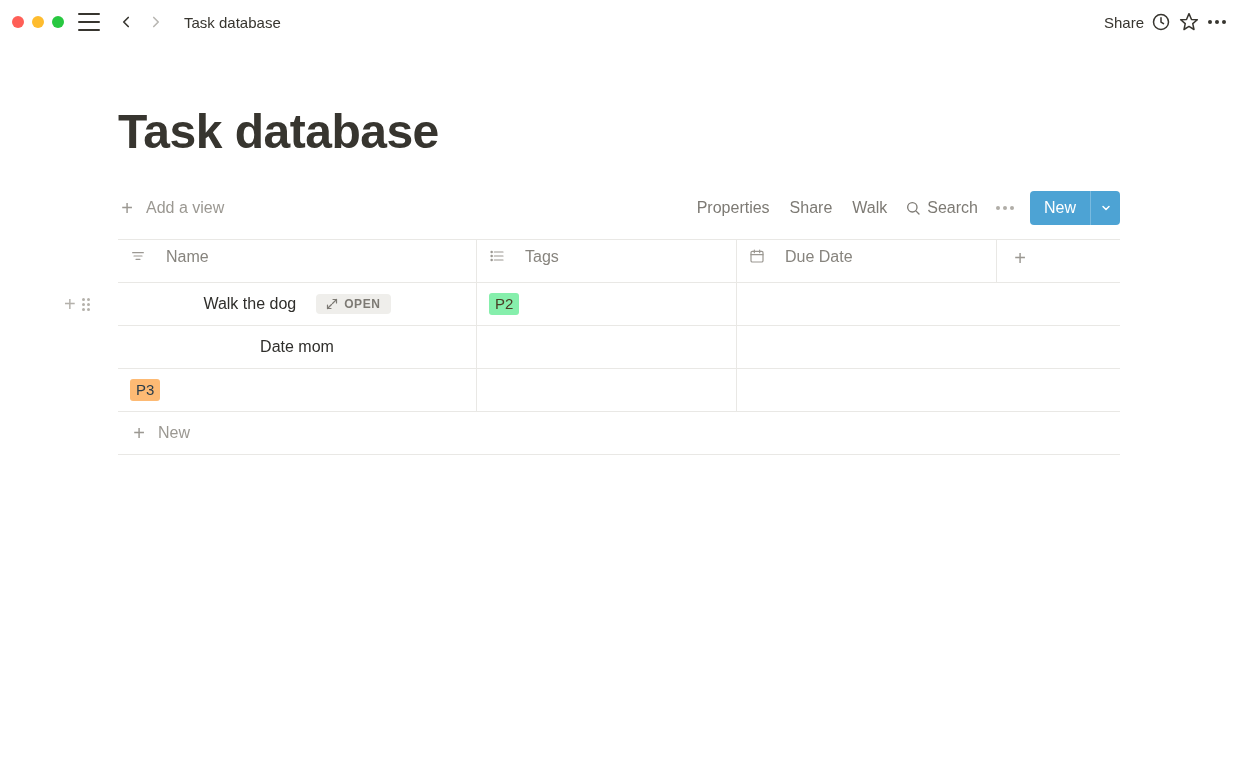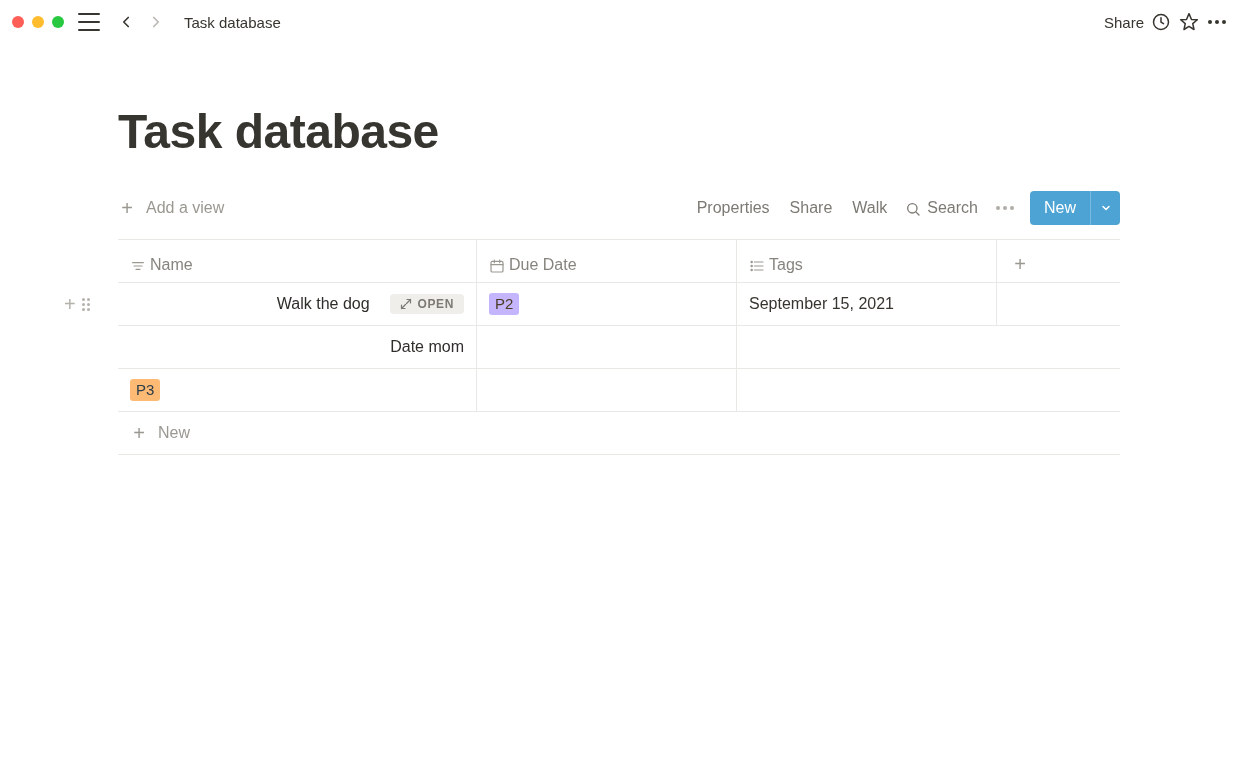--- a/index.html
+++ b/index.html
@@ -75,21 +75,21 @@
     color:#9b9892; cursor:pointer;
   }
   .plus-icon-sm {
     width:18px; height:18px; display:flex; align-items:center; justify-content:center;
     font-size:20px; line-height:1; color:#9b9892;
   }
   .toolbar .spacer { flex:1; }
   .toolbar .tbtn {
     color:#7d7a74; cursor:pointer; padding:0 10px;
   }
-  .search-wrap { display:flex; align-items:flex-end; gap:6px; color:#7d7a74; cursor:pointer; padding:0 8px; }
+  .search-wrap { display:flex; align-items:center; gap:6px; color:#7d7a74; cursor:pointer; padding:0 8px; }
   .search-icon svg { display:block; }
   .dots-btn { display:flex; gap:3px; padding:0 10px; cursor:pointer; }
   .dots-btn span { width:4px; height:4px; border-radius:50%; background:#b0ada7; }
   .new-btn {
     display:flex; align-items:center; background:#4da3d4; border-radius:4px;
     overflow:hidden; margin-left:6px; cursor:pointer;
   }
   .new-btn .label { color:#fff; font-weight:500; padding:6px 14px; font-size:16px; }
   .new-btn .caret {
     width:30px; height:34px; display:flex; align-items:center; justify-content:center;
@@ -103,37 +103,37 @@
   }
   .row {
     display:grid;
     grid-template-columns: 359px 260px 260px 46px;
     align-items:center;
     min-height:43px;
     border-bottom:1px solid #e9e8e5;
     position:relative;
   }
   .row.header { color:#87847e; font-size:16px; }
-  .row.header .cell { display:flex; align-items:flex-end; gap:4px; }
+  .row.header .cell { display:flex; align-items:flex-start; gap:20px; }
   .cell {
     padding: 8px 12px;
     border-right:1px solid #e9e8e5;
     height:100%;
     display:flex; align-items:center;
   }
   .row .cell:last-child { border-right:none; }
   .col-icon { color:#9b9892; display:inline-flex; }
   .add-col { justify-content:center; color:#9b9892; cursor:pointer; }
 
   .row.body { font-size:16px; }
   .row.body .name { font-weight:500; color:#2f2e2b; }
   .row.body.hovered .name-cell {
     background:#ffffff;
   }
-  .name-cell { justify-content:flex-end; gap:20px; }
+  .name-cell { justify-content:center; gap:20px; }
   .open-btn {
     display:flex; align-items:center; gap:6px;
     background:#efeeeb; border-radius:4px;
     padding:3px 10px; font-size:12px; font-weight:600;
     letter-spacing:0.6px; color:#7d7a74; cursor:pointer;
   }
   .open-btn svg { display:block; }
 
   .row-handles {
     position:absolute; left:-54px; top:0; bottom:0;
@@ -142,21 +142,21 @@
   .row-handles .plus, .row-handles .grip { cursor:pointer; display:flex; }
   .grip { flex-direction:column; gap:2px; }
   .grip-row { display:flex; gap:2px; }
   .grip-dot { width:3px; height:3px; border-radius:50%; background:#b4b1ab; }
 
   .tag {
     display:inline-block; padding:1px 6px; border-radius:3px;
     font-size:15px; line-height:1.3;
   }
   .tag.p1 { background:#f9d6d4; color:#4a2c2a; }
-  .tag.p2 { background:#c4b5fd; color:#4a3c24; }
+  .tag.p2 { background:#86efac; color:#4a3c24; }
   .tag.p3 { background:#fdba74; color:#2a3d4a; }
 
   .row.newrow {
     color:#9b9892; cursor:pointer;
     border-bottom:1px solid #e9e8e5;
     grid-template-columns: 1fr;
   }
   .row.newrow .cell { border-right:none; gap:10px; width:100%; max-width:920px; }
 </style>
 </head>
@@ -255,40 +255,40 @@
               <path d="M4 7h16"></path>
               <path d="M6 12h12"></path>
               <path d="M9 17h6"></path>
             </svg>
         </span>
         <span>Name</span>
       </div>
       <div class="cell">
         <span class="col-icon">
           <svg width="16" height="16" viewBox="0 0 24 24" fill="none" stroke="currentColor" stroke-width="1.8" stroke-linecap="round">
-              <rect x="3" y="5" width="18" height="16" rx="2"></rect>
-              <line x1="3" y1="10" x2="21" y2="10"></line>
-              <line x1="8" y1="3" x2="8" y2="7"></line>
-              <line x1="16" y1="3" x2="16" y2="7"></line>
-            </svg>
-        </span>
-        <span>Due Date</span>
-      </div>
-      <div class="cell">
-        <span class="col-icon">
-          <svg width="16" height="16" viewBox="0 0 24 24" fill="none" stroke="currentColor" stroke-width="1.8" stroke-linecap="round">
               <line x1="8" y1="6" x2="21" y2="6"></line>
               <line x1="8" y1="12" x2="21" y2="12"></line>
               <line x1="8" y1="18" x2="21" y2="18"></line>
               <circle cx="4" cy="6" r="1"></circle>
               <circle cx="4" cy="12" r="1"></circle>
               <circle cx="4" cy="18" r="1"></circle>
             </svg>
         </span>
         <span>Tags</span>
+      </div>
+      <div class="cell">
+        <span class="col-icon">
+          <svg width="16" height="16" viewBox="0 0 24 24" fill="none" stroke="currentColor" stroke-width="1.8" stroke-linecap="round">
+              <rect x="3" y="5" width="18" height="16" rx="2"></rect>
+              <line x1="3" y1="10" x2="21" y2="10"></line>
+              <line x1="8" y1="3" x2="8" y2="7"></line>
+              <line x1="16" y1="3" x2="16" y2="7"></line>
+            </svg>
+        </span>
+        <span>Due Date</span>
       </div>
       <div class="cell add-col">
         <span style="font-size:20px;line-height:1;">+</span>
       </div>
     </div>
 
     <div id="rows-mount">
         <div class="row body hovered">
           <div class="row-handles">
             <span class="plus" style="font-size:20px;line-height:1;">+</span>
@@ -315,23 +315,20 @@
                 <polyline points="10 21 3 21 3 14"></polyline>
                 <line x1="21" y1="3" x2="13" y2="11"></line>
                 <line x1="3" y1="21" x2="11" y2="13"></line>
               </svg>
               <span>OPEN</span>
             </span>
           </div>
           <div class="cell">
             <span class="tag p2">P2</span>
           </div>
-          <div class="cell">
-            <span>September 15, 2021</span>
-          </div>
           <div class="cell" style="border-right: none;"></div>
         </div>
         <div class="row body">
           <div class="cell name-cell">
             <span class="name">Date mom</span>
           </div>
           <div class="cell">
             <span></span>
           </div>
           <div class="cell" style="border-right: none;"></div>

